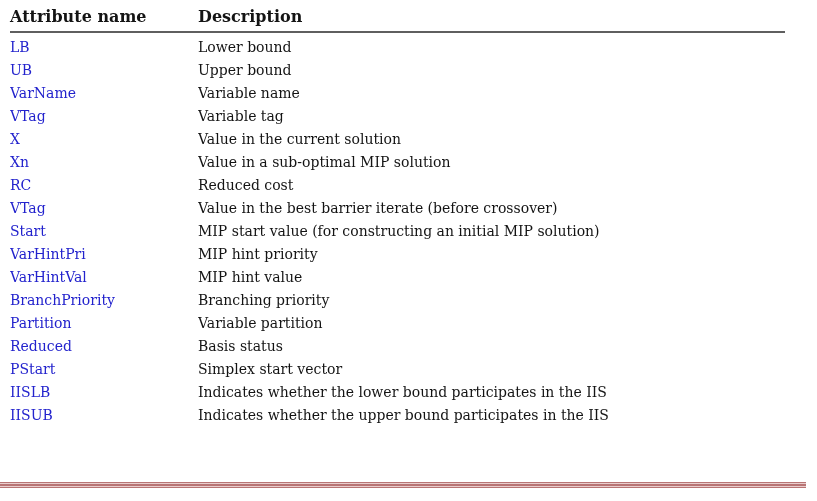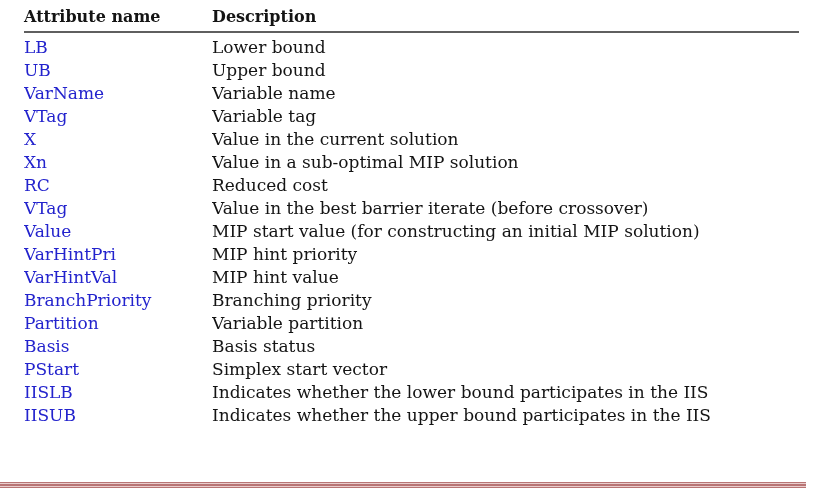--- a/index.html
+++ b/index.html
@@ -18,39 +18,39 @@
     position: relative;
     width: 817px;
     height: 501px;
     background: #ffffff;
     overflow: hidden;
     font-family: "DejaVu Serif", "Liberation Serif", serif;
     color: var(--text);
   }
   table.attr-table {
     position: absolute;
-    left: 24px;
+    left: 10px;
     top: 4px;
     width: 775px;
     border-collapse: collapse;
     table-layout: fixed;
   }
   table.attr-table th {
     text-align: left;
     font-weight: bold;
     font-size: 16px;
     line-height: 20px;
     padding: 3px 0 4px 0;
     border-bottom: 2px solid var(--header_rule);
     box-shadow: 0 1px 0 #c8c8c8;
   }
   th.col-attr { width: 188px; padding-left: 20px; }
   th.col-desc { padding-left: 0; margin-left: 44px; }
   table.attr-table td {
-    font-size: 17px;
+    font-size: 14px;
     line-height: 23px;
     height: 23px;
     padding: 0;
     white-space: nowrap;
     overflow: hidden;
     vertical-align: middle;
   }
   td.attr-cell { padding-left: 20px; }
   tbody tr:first-child td { padding-top: 3px; }
   td.attr-cell a {
@@ -112,41 +112,41 @@
         </tr>
         <tr>
           <td class="attr-cell"><a>RC</a></td>
           <td class="desc-cell">Reduced cost</td>
         </tr>
         <tr>
           <td class="attr-cell"><a>VTag</a></td>
           <td class="desc-cell">Value in the best barrier iterate (before crossover)</td>
         </tr>
         <tr>
-          <td class="attr-cell"><a>Value</a></td>
+          <td class="attr-cell"><a>Start</a></td>
           <td class="desc-cell">MIP start value (for constructing an initial MIP solution)</td>
         </tr>
         <tr>
           <td class="attr-cell"><a>VarHintPri</a></td>
           <td class="desc-cell">MIP hint priority</td>
         </tr>
         <tr>
           <td class="attr-cell"><a>VarHintVal</a></td>
           <td class="desc-cell">MIP hint value</td>
         </tr>
         <tr>
           <td class="attr-cell"><a>BranchPriority</a></td>
           <td class="desc-cell">Branching priority</td>
         </tr>
         <tr>
           <td class="attr-cell"><a>Partition</a></td>
           <td class="desc-cell">Variable partition</td>
         </tr>
         <tr>
-          <td class="attr-cell"><a>Basis</a></td>
+          <td class="attr-cell"><a>Reduced</a></td>
           <td class="desc-cell">Basis status</td>
         </tr>
         <tr>
           <td class="attr-cell"><a>PStart</a></td>
           <td class="desc-cell">Simplex start vector</td>
         </tr>
         <tr>
           <td class="attr-cell"><a>IISLB</a></td>
           <td class="desc-cell">Indicates whether the lower bound participates in the IIS</td>
         </tr>

